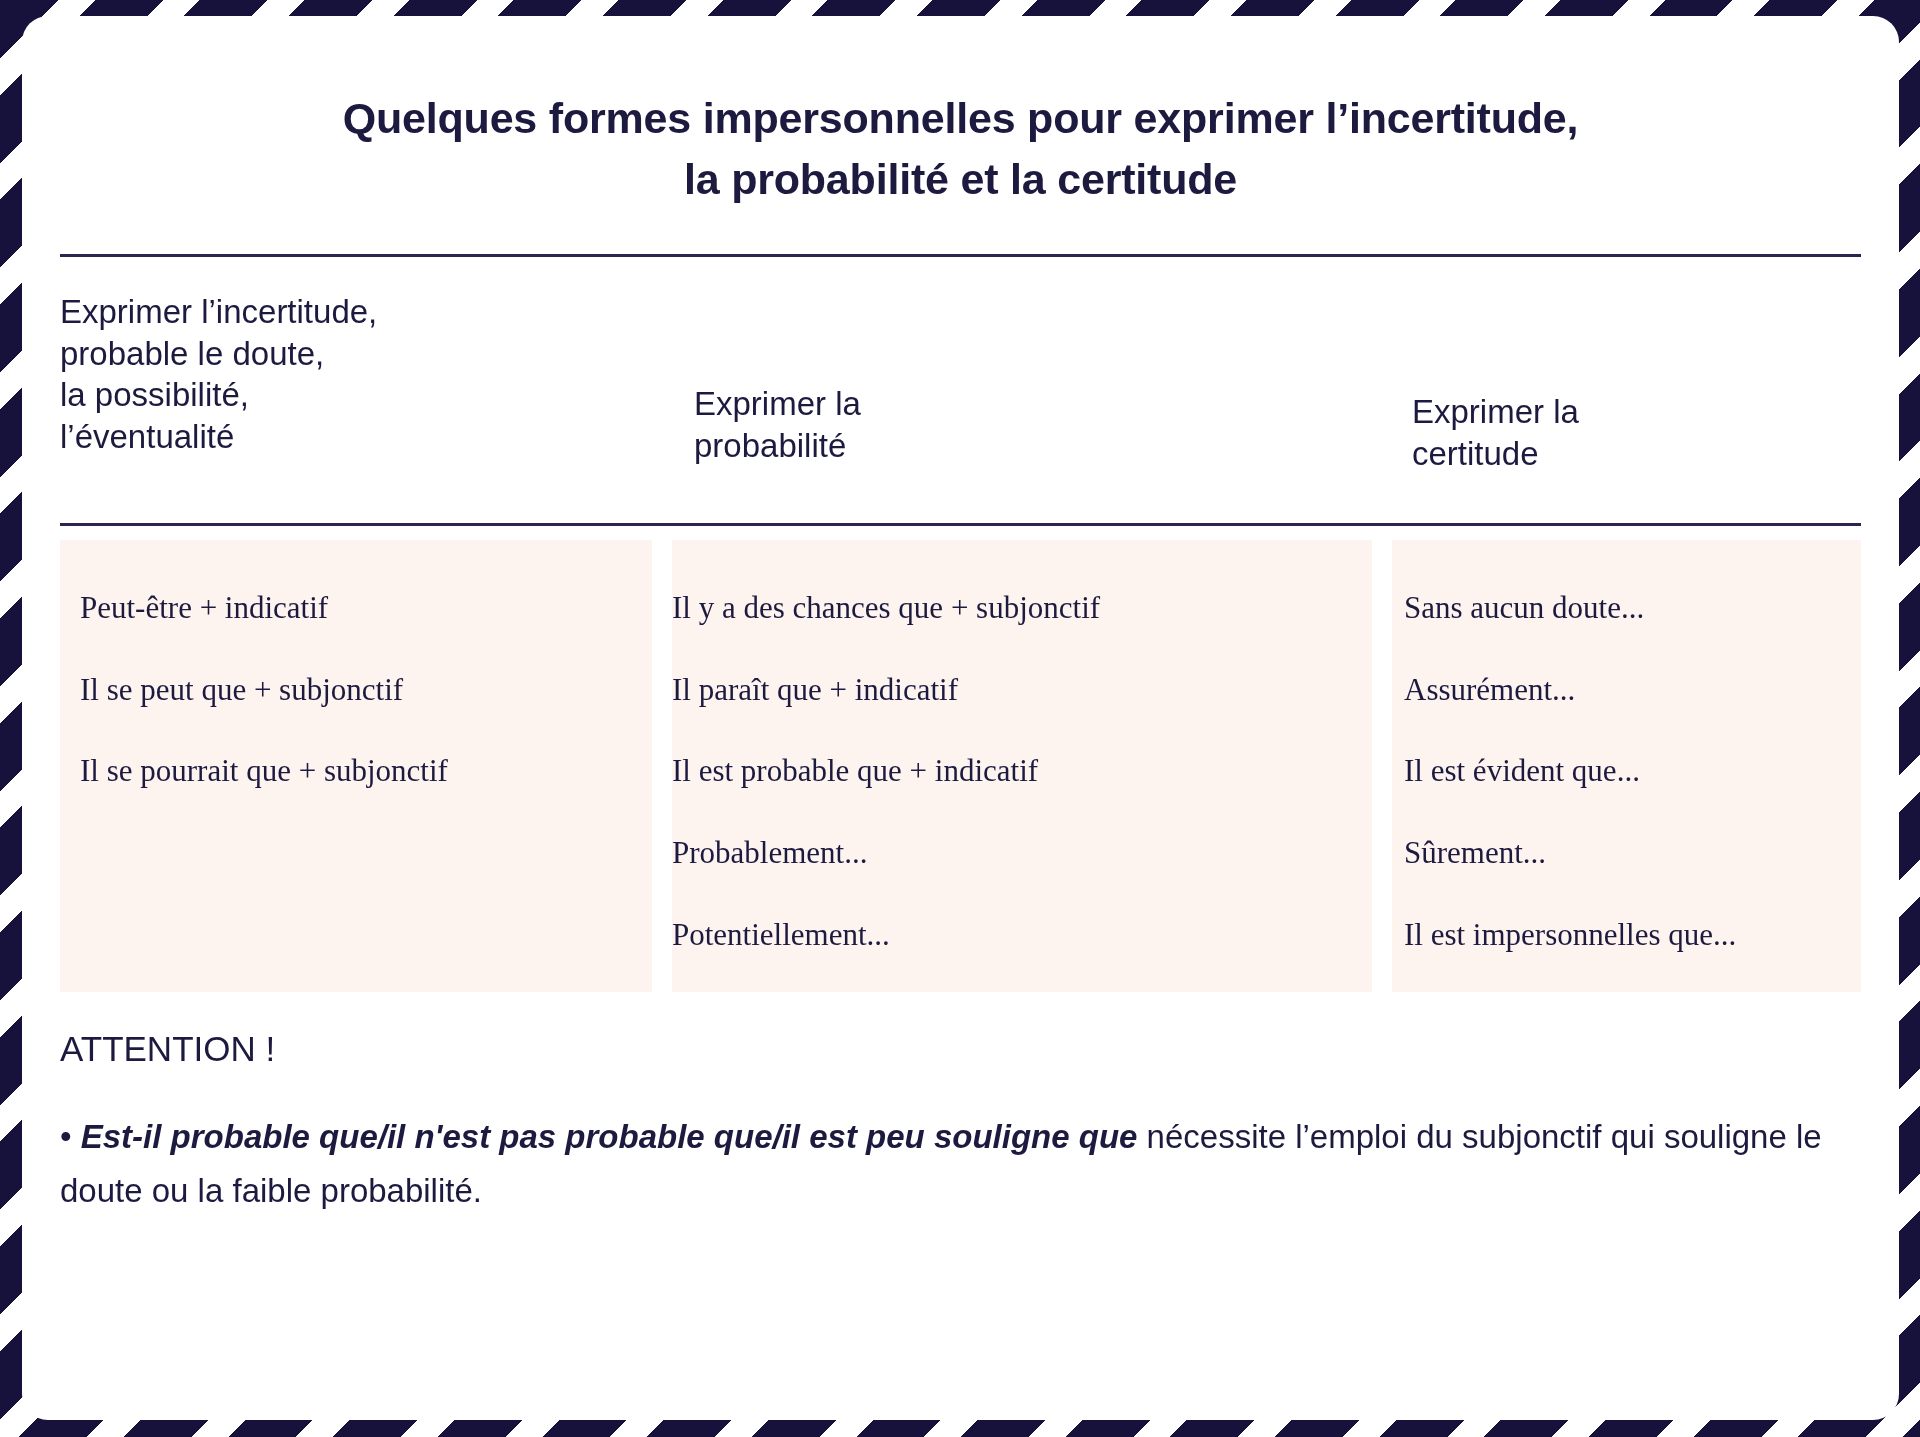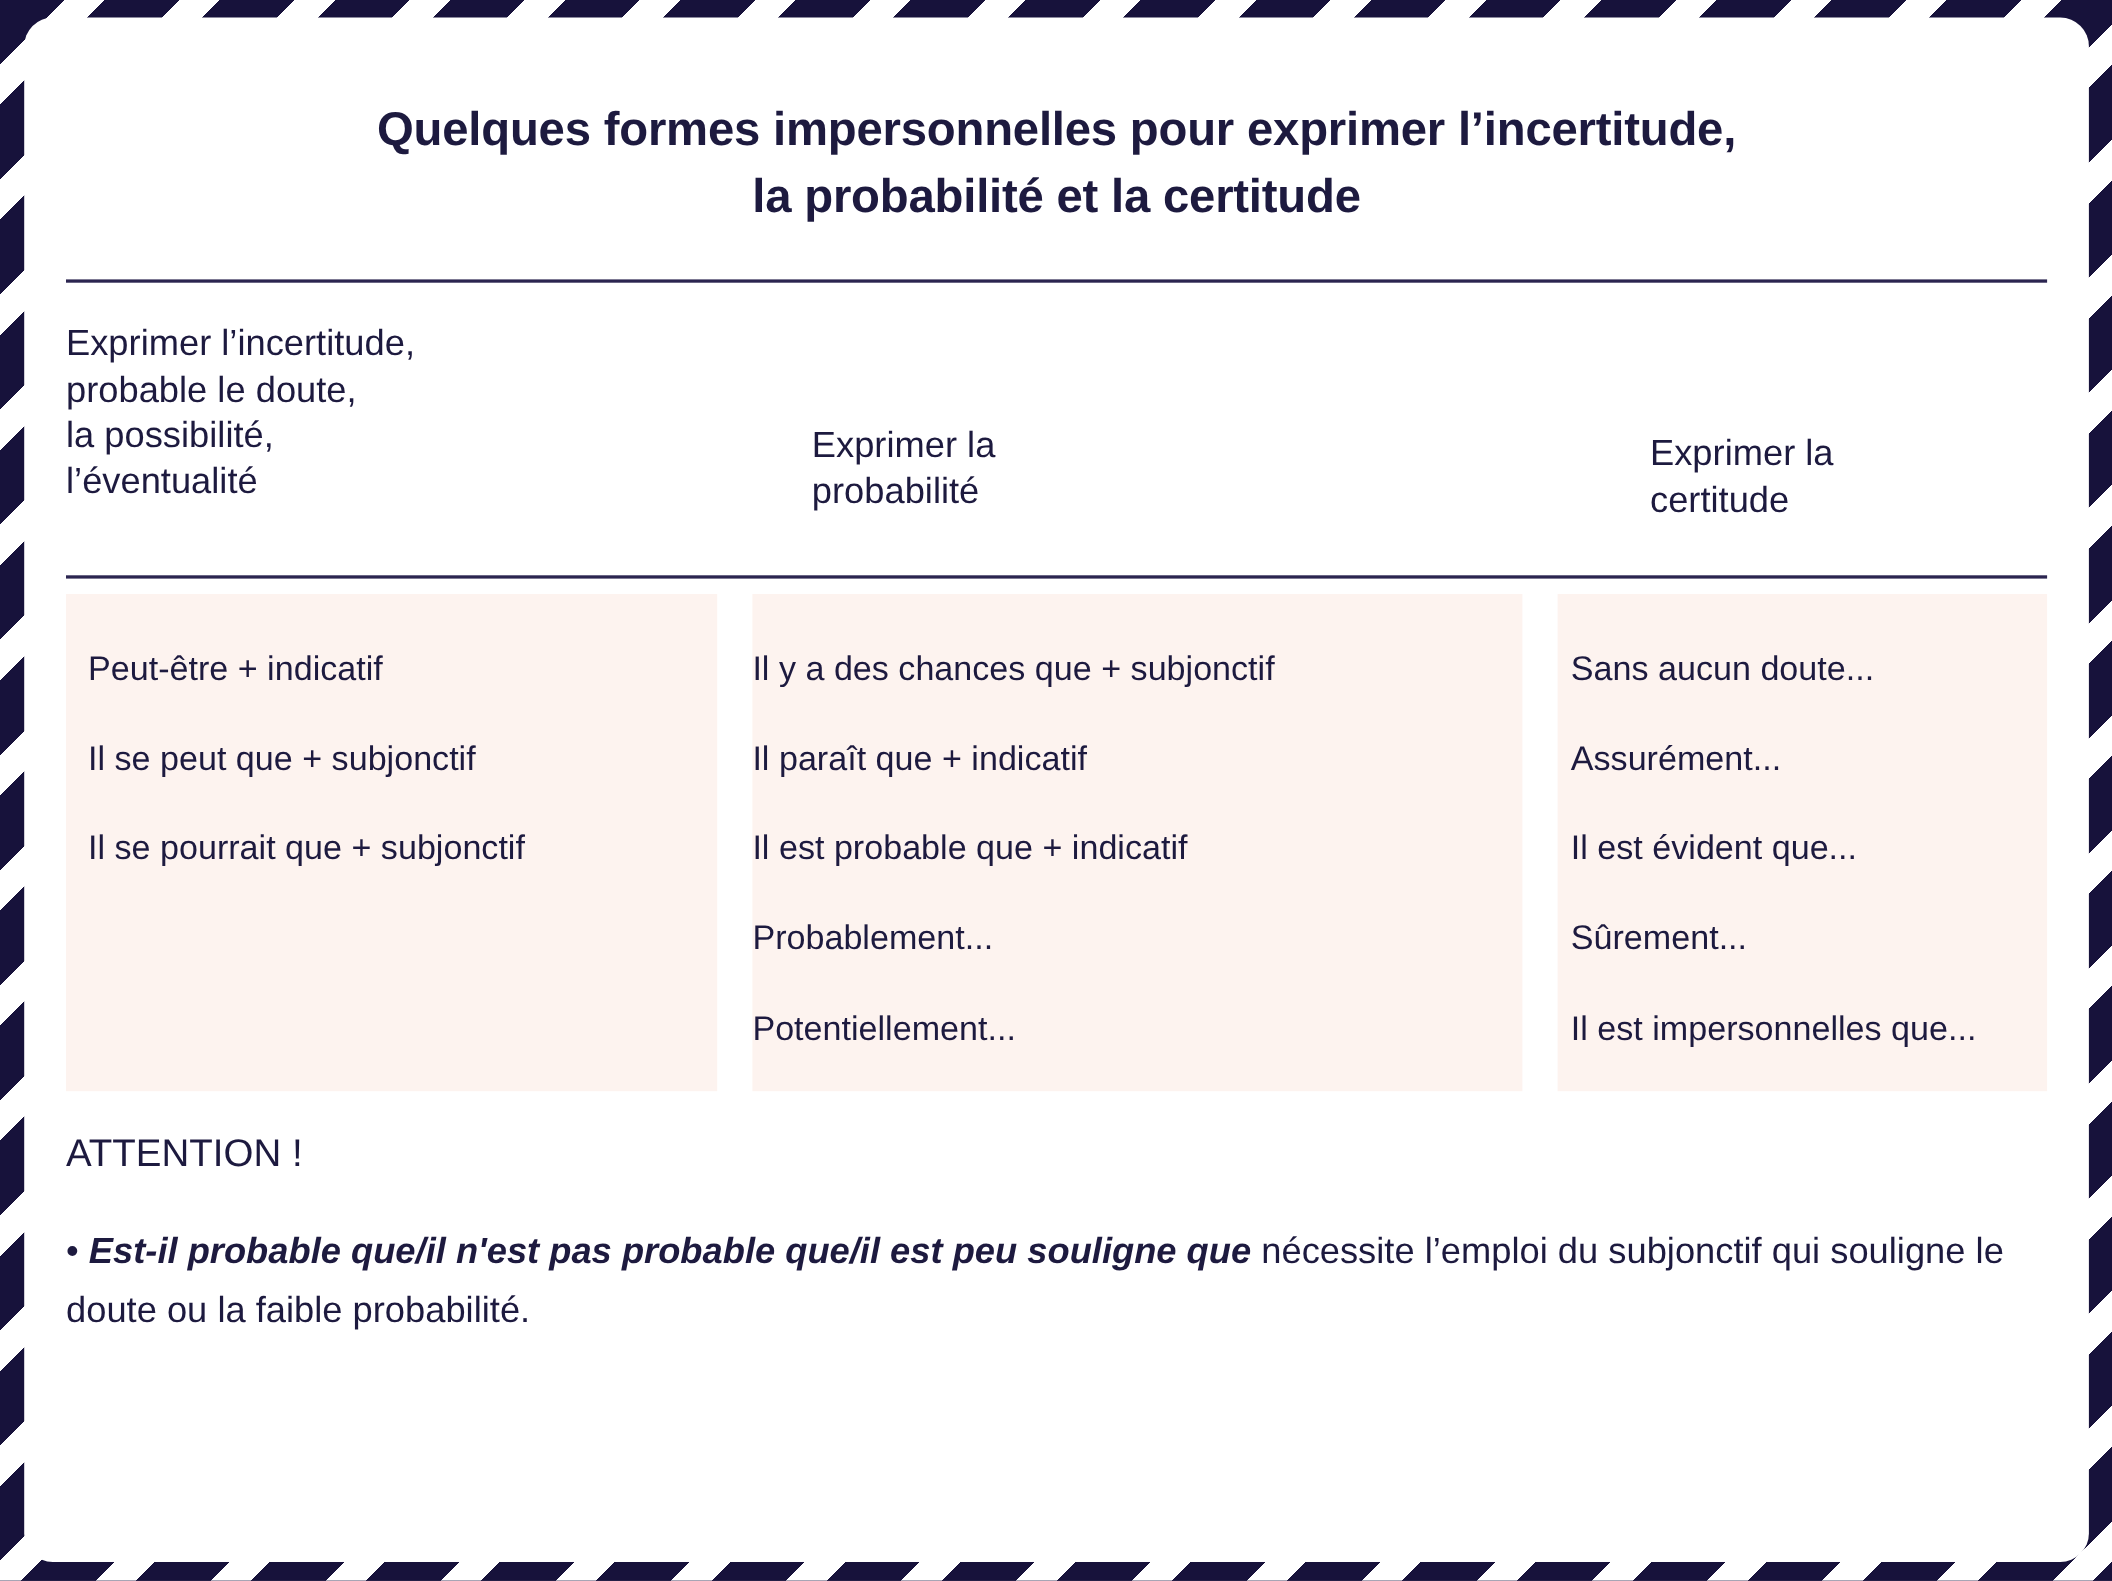--- a/index.html
+++ b/index.html
@@ -61,42 +61,42 @@
     margin-top:26px;
   }
 
   
   .headrow{
     display:flex;
     align-items:stretch;
     padding:0 38px;
     margin-top:22px;
     height:218px;
-    gap:44px;
   }
   .headcell{
     color:#1d1a3f;
     font-size:33px;
     line-height:1.26;
     font-weight:500;
     display:flex;
     flex-direction:column;
   }
   .headcell.c1{ width:612px; justify-content:flex-start; padding-top:12px;}
   .headcell.c2{ width:700px; justify-content:flex-start; padding-top:104px; padding-left:22px;}
   .headcell.c3{ width:auto; flex:1; justify-content:flex-start; padding-top:112px; padding-left:18px;}
   .headcell span{display:block;}
 
   
   .panelrow{
     display:flex;
     padding:0 38px;
     margin-top:14px;
-    gap:32px;
+    gap:20px;
     height:452px;
+    font-family:Liberation Serif, serif;
   }
   .panel{
     background:#fdf3ef;
     box-sizing:border-box;
     padding:48px 20px 20px 20px;
   }
   .panel.p1{width:592px;}
   .panel.p2{width:700px; padding-left:0;}
   .panel.p3{flex:1; padding-left:12px;}
   .panel ul{list-style:none;margin:0;padding:0;}

